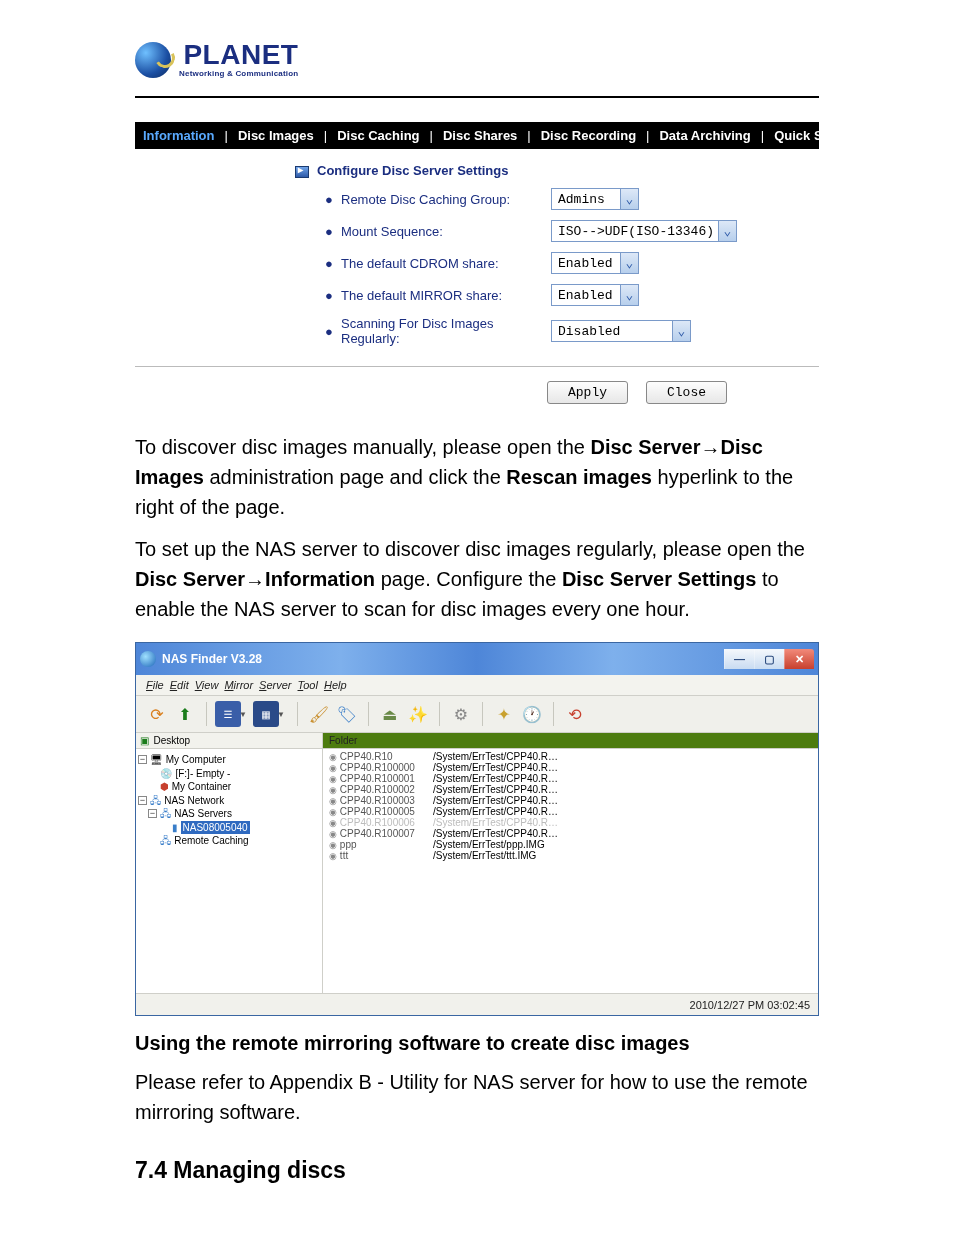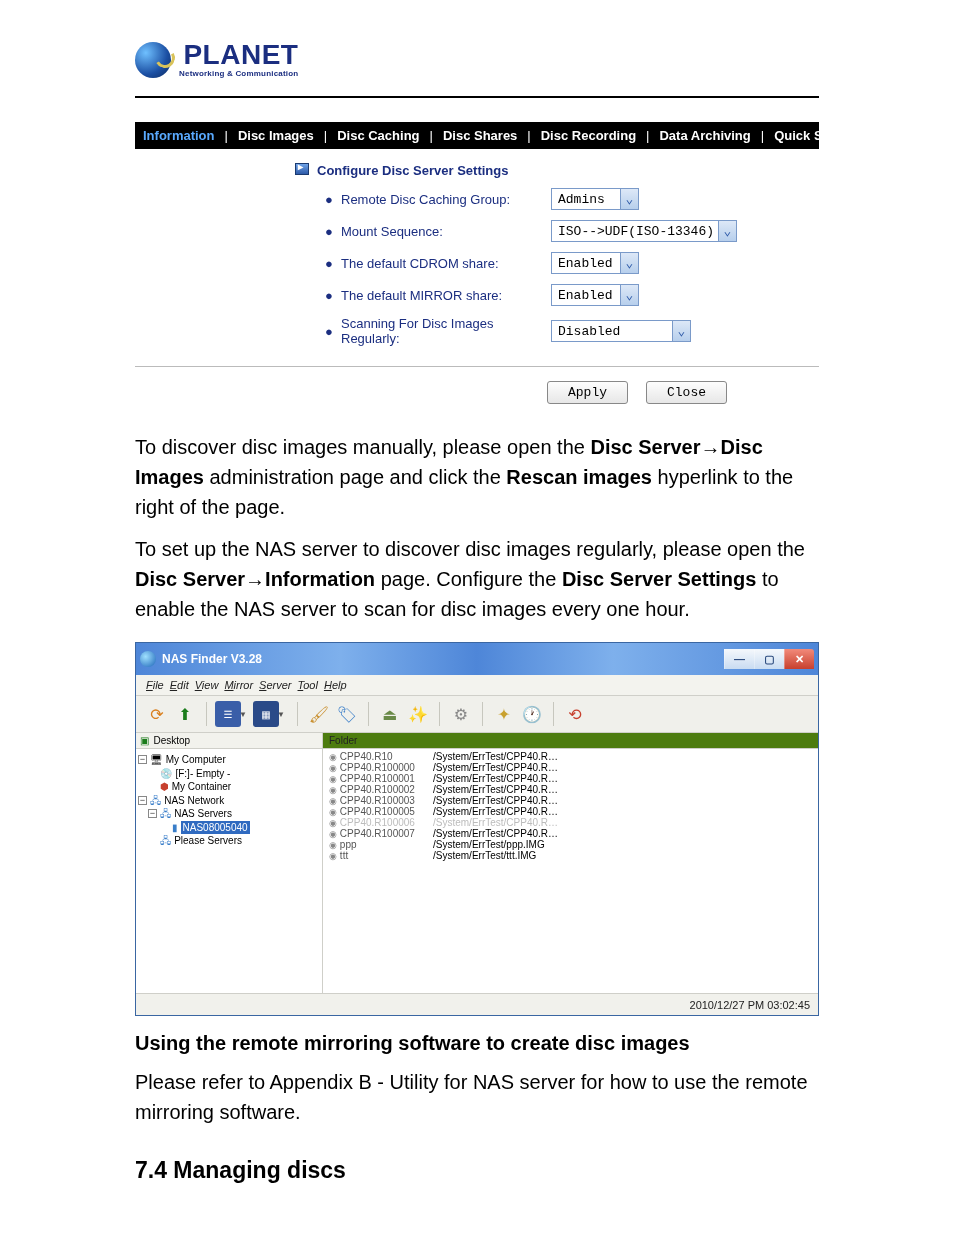--- a/index.html
+++ b/index.html
@@ -60,21 +60,21 @@
   .nav span.sep { color:#fff; display:inline-block; padding:0 4px; font-weight:400;}
   .nav .item { white-space: nowrap; }
   .nav .active { color: #5aaaff; }
   
   .config {
     border-bottom: 1px solid #bbb;
     padding: 14px 0 10px 0;
     margin-bottom: 14px;
   }
   .config-head {
-    display:flex; align-items:flex-start; gap:8px;
+    display:flex; align-items:flex-end; gap:8px;
     margin-left: 160px;
     color:#1b2e80; font-weight:700; font-size:13px;
     margin-bottom:10px;
   }
   .cfg-icon {
     width:14px; height:12px;
     background: linear-gradient(#6fa3e8,#2e5aa8);
     border:1px solid #1b3a70; display:inline-block;
     position:relative;
   }
@@ -374,21 +374,21 @@
                 <span class="box">−</span>
                 <span class="ic" style="color:#3a7ec9;">🖧</span>
                 <span>NAS Servers</span>
               </div>
             <div class="row ind3">
                 <span class="ic" style="color:#3a7ec9;">▮</span>
                 <span class="sel">NAS08005040</span>
               </div>
             <div class="row ind2">
                 <span class="ic" style="color:#3a7ec9;">🖧</span>
-                <span>Please Servers</span>
+                <span>Remote Caching</span>
               </div>
           </div>
         </div>
         <div class="listpane">
           <div class="list-head">Folder</div>
           <div class="list-body" id="list-rows">
               <div class="list-row">
                 <span class="c1">
                   <span class="disc">◉</span>
                   <span>CPP40.R10</span>

